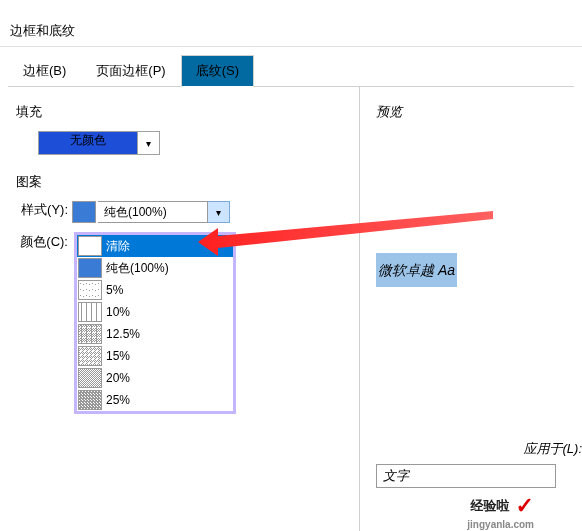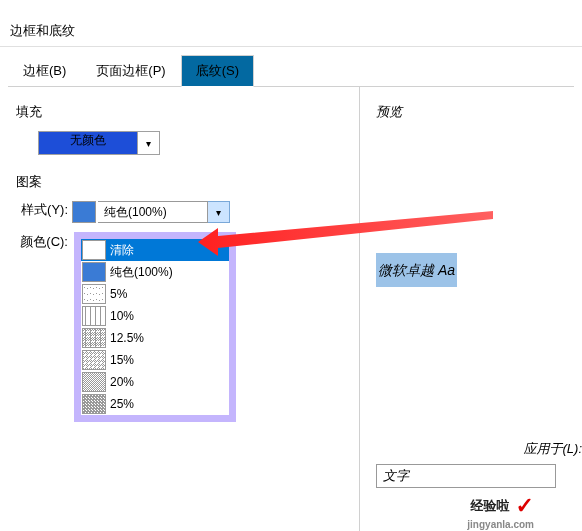--- a/index.html
+++ b/index.html
@@ -14,21 +14,21 @@
     .right-panel { flex: 1; padding: 10px 0 10px 16px; font-style: italic; }
     .section-title { font-size: 13px; margin: 6px 0; }
     .fill-row { display: flex; align-items: center; margin: 10px 0 18px 22px; }
     .fill-box { width: 100px; height: 24px; border: 1px solid #a0a0a0; background: #1d4ed8; display: flex; align-items: flex-start; justify-content: center; font-size: 12px; }
     .fill-arrow { width: 22px; height: 24px; border: 1px solid #a0a0a0; border-left: none; display: flex; align-items: center; justify-content: center; font-size: 10px; }
     .pattern-row { display: flex; align-items: flex-start; margin: 10px 0; }
     .row-label { width: 56px; font-size: 13px; text-align: right; padding-right: 4px; }
     .style-cell { width: 24px; height: 22px; border: 1px solid #999; background: #3a7bd5; margin-right: 2px; }
     .style-text { width: 110px; height: 22px; border: 1px solid #999; border-left: none; font-size: 12px; padding: 2px 6px; display: flex; align-items: center; }
     .style-arrow { width: 22px; height: 22px; border: 1px solid #7aa8d8; border-left: none; background: #cce4ff; display: flex; align-items: center; justify-content: center; font-size: 10px; }
-    .dropdown { position: absolute; left: 74px; top: 232px; width: 162px; border: 7px solid #c4b5fd; background: #fff; z-index: 5; }
+    .dropdown { position: absolute; left: 74px; top: 232px; width: 162px; border: 3px solid #c4b5fd; background: #fff; z-index: 5; }
     .dd-item { display: flex; align-items: center; height: 22px; font-size: 12px; cursor: pointer; }
     .dd-item.highlight { background: #0078d7; color: #fff; }
     .dd-swatch { width: 24px; height: 20px; margin: 1px 4px 1px 1px; border: 1px solid #999; }
     .sw-clear { background: #fff; }
     .sw-solid { background: #3a7bd5; }
     .sw-p5 { background: repeating-conic-gradient(#999 0 1%, #fff 1% 10%); background-size: 6px 6px; }
     .sw-p10 { background: repeating-conic-gradient(#999 0 2%, #fff 2% 10%); background-size: 5px 5px; }
     .sw-p12 { background: repeating-conic-gradient(#999 0 3%, #fff 3% 10%); background-size: 5px 5px; }
     .sw-p15 { background: repeating-conic-gradient(#999 0 4%, #fff 4% 10%); background-size: 4px 4px; }
     .sw-p20 { background: repeating-conic-gradient(#999 0 5%, #fff 5% 10%); background-size: 4px 4px; }

